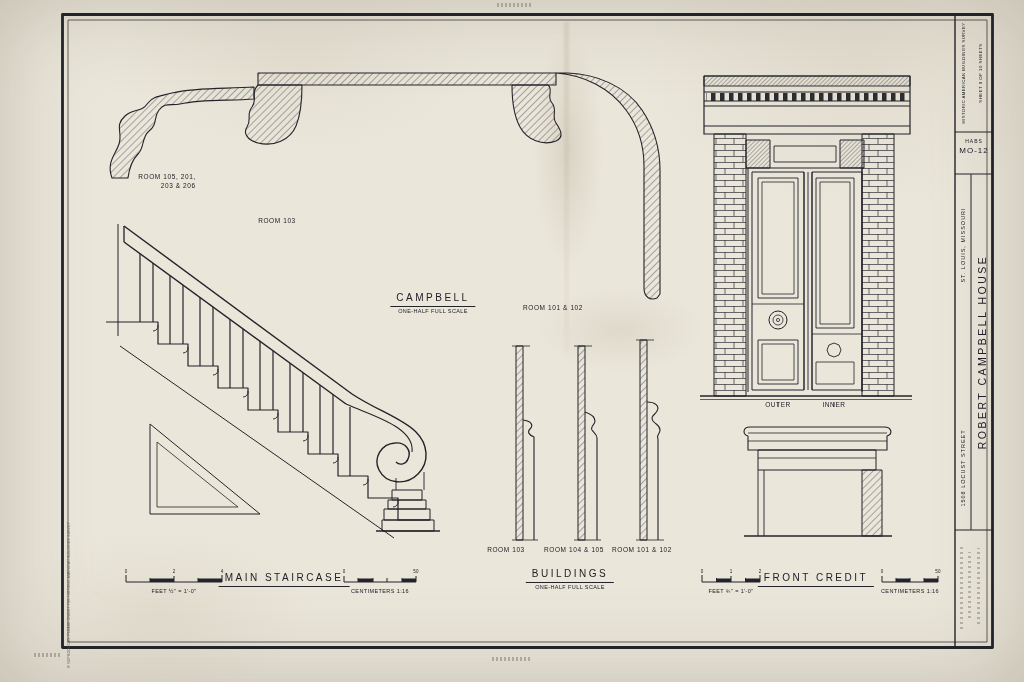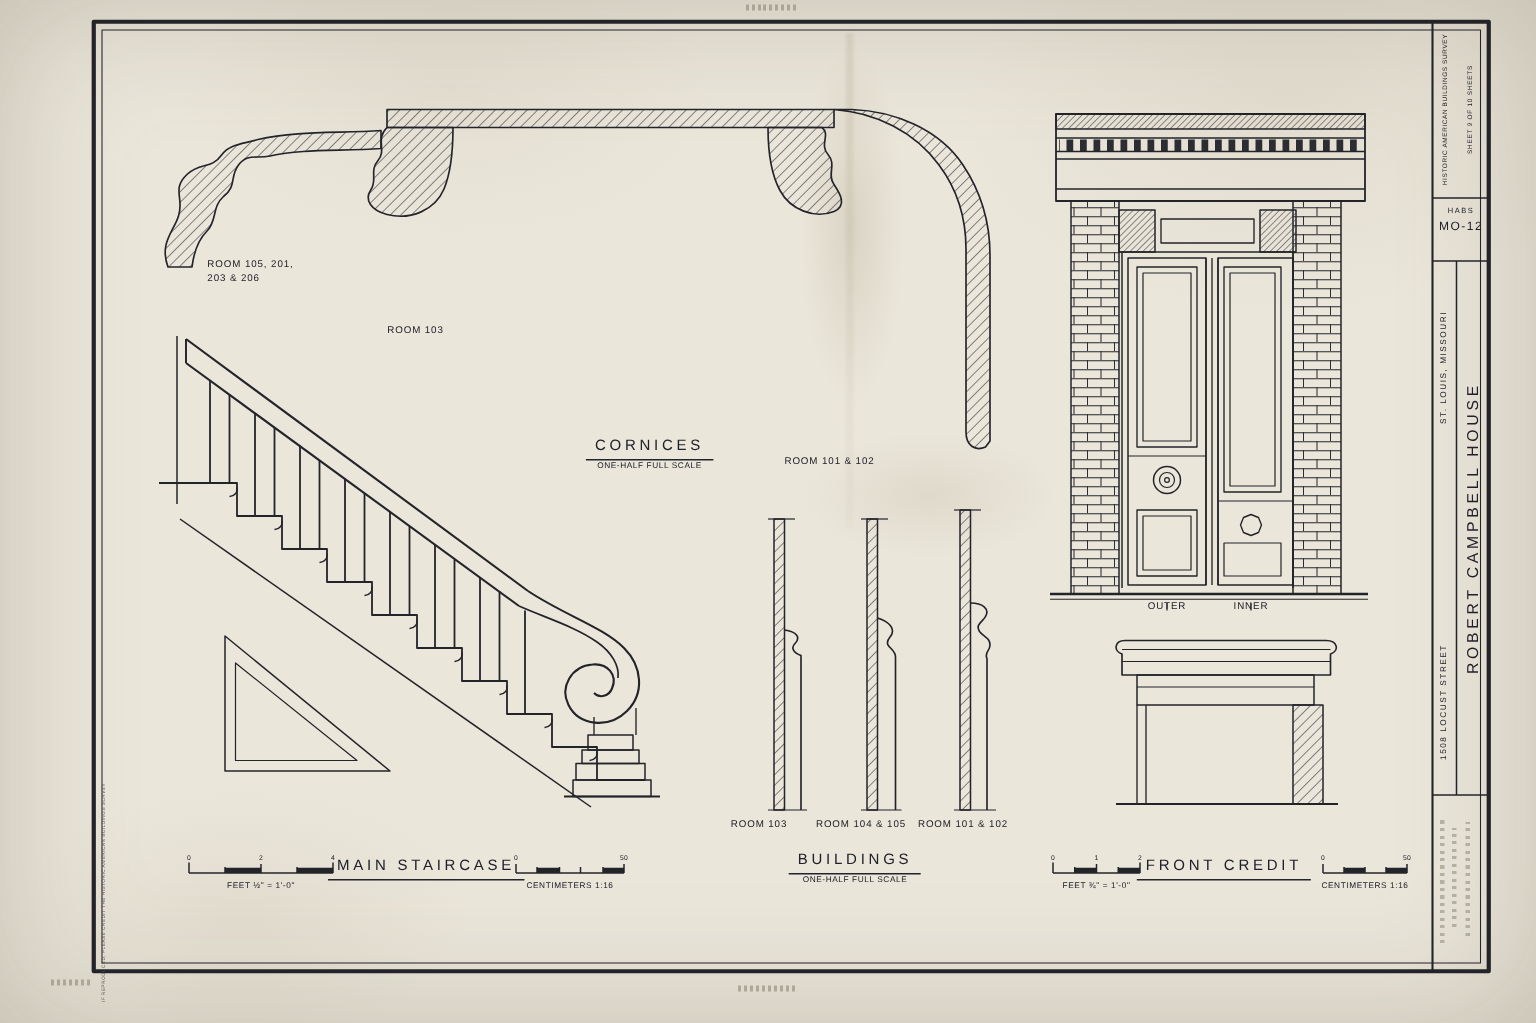--- a/index.html
+++ b/index.html
@@ -15,21 +15,21 @@
       radial-gradient(ellipse 120px 60px at 620px 330px, rgba(150,138,108,.14), transparent 70%),
       radial-gradient(ellipse 220px 120px at 160px 610px, rgba(150,138,108,.10), transparent 70%),
       radial-gradient(ellipse 320px 200px at 860px 70px, rgba(150,138,108,.10), transparent 70%),
       radial-gradient(ellipse 260px 140px at 300px 60px, rgba(150,138,108,.08), transparent 70%),
       #eae6da;
     box-shadow: inset 0 0 90px rgba(105,95,75,.30);
   }
   .art{position:absolute;left:0;top:0}
   .lbl{
     position:absolute;transform:translateX(-50%);
-    color:#20202a;white-space:pre-line;text-align:left;
+    color:#20202a;white-space:pre-line;text-align:right;
     letter-spacing:1px;line-height:1.35;
   }
   .t10{font-size:10px;letter-spacing:2.5px}
   .t6{font-size:6.5px;letter-spacing:.6px}
   .t5{font-size:5.5px;letter-spacing:.4px}
   .t4{font-size:4.5px;letter-spacing:.2px}
   .und{border-bottom:1px solid #23232a;padding:0 6px 1.5px 6px}
   .rot{
     position:absolute;transform:translate(-50%,-50%) rotate(-90deg);
     white-space:nowrap;color:#20202a;
@@ -283,21 +283,21 @@
         <line x1="924" y1="578" x2="924" y2="582"></line>
         <rect x="896" y="578.5" width="14" height="3.5" fill="#23232a" stroke="none"></rect>
         <rect x="924" y="578.5" width="14" height="3.5" fill="#23232a" stroke="none"></rect>
       </g>
     </g>
   </svg>
 
   <div class="lbl t6" style="left:167px;top:173px">ROOM 105, 201,
 203 &amp; 206</div>
   <div class="lbl t6" style="left:277px;top:217px">ROOM 103</div>
-  <div class="lbl t10 und" style="left:433px;top:291px">CORNICES</div>
+  <div class="lbl t10 und" style="left:433px;top:291px">CAMPBELL</div>
   <div class="lbl t5" style="left:433px;top:308px">ONE-HALF  FULL SCALE</div>
   <div class="lbl t6" style="left:553px;top:304px">ROOM  101 &amp; 102</div>
 
   <div class="lbl t6" style="left:506px;top:546px">ROOM 103</div>
   <div class="lbl t6" style="left:574px;top:546px">ROOM 104 &amp; 105</div>
   <div class="lbl t6" style="left:642px;top:546px">ROOM 101 &amp; 102</div>
   <div class="lbl t10 und" style="left:570px;top:567px">BUILDINGS</div>
   <div class="lbl t5" style="left:570px;top:584px">ONE-HALF  FULL SCALE</div>
 
   <div class="lbl t10 und" style="left:284px;top:571px">MAIN STAIRCASE</div>

